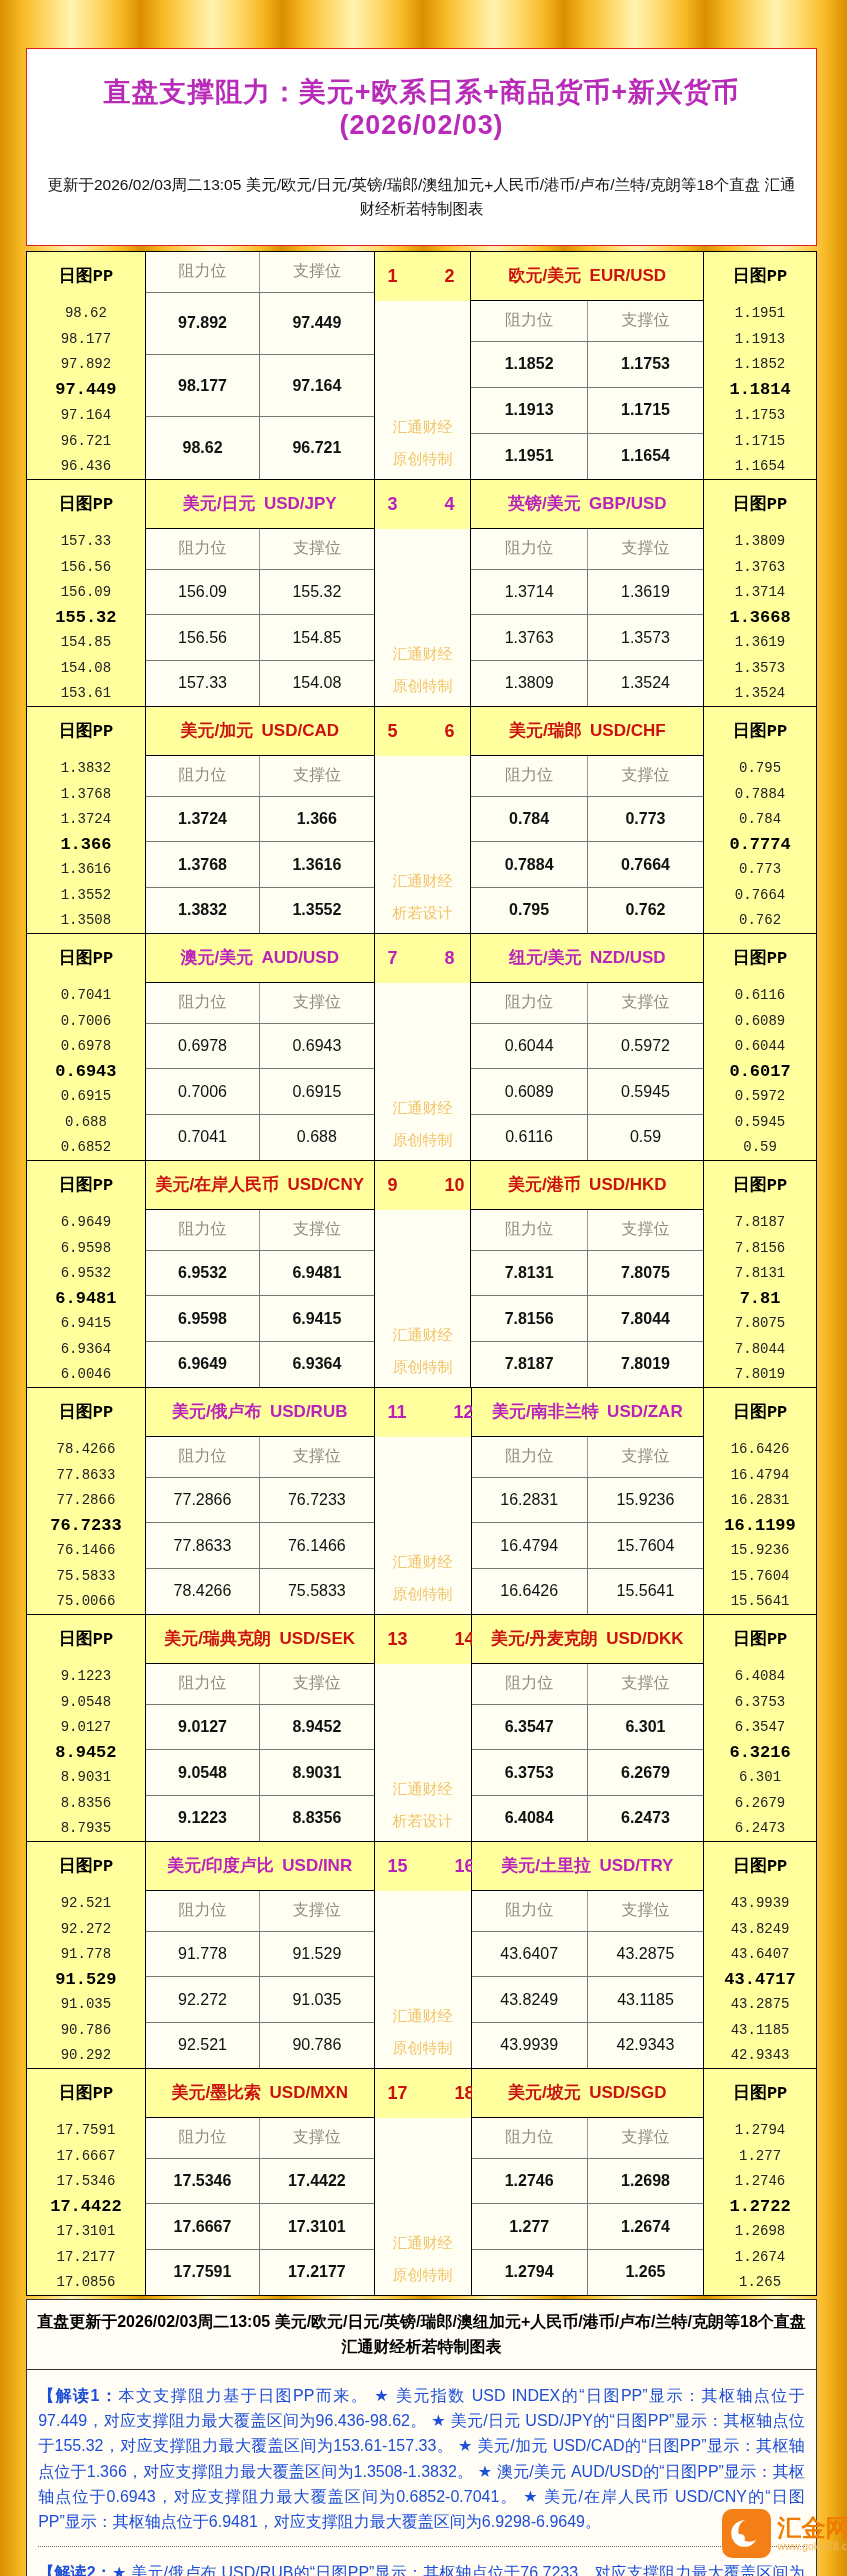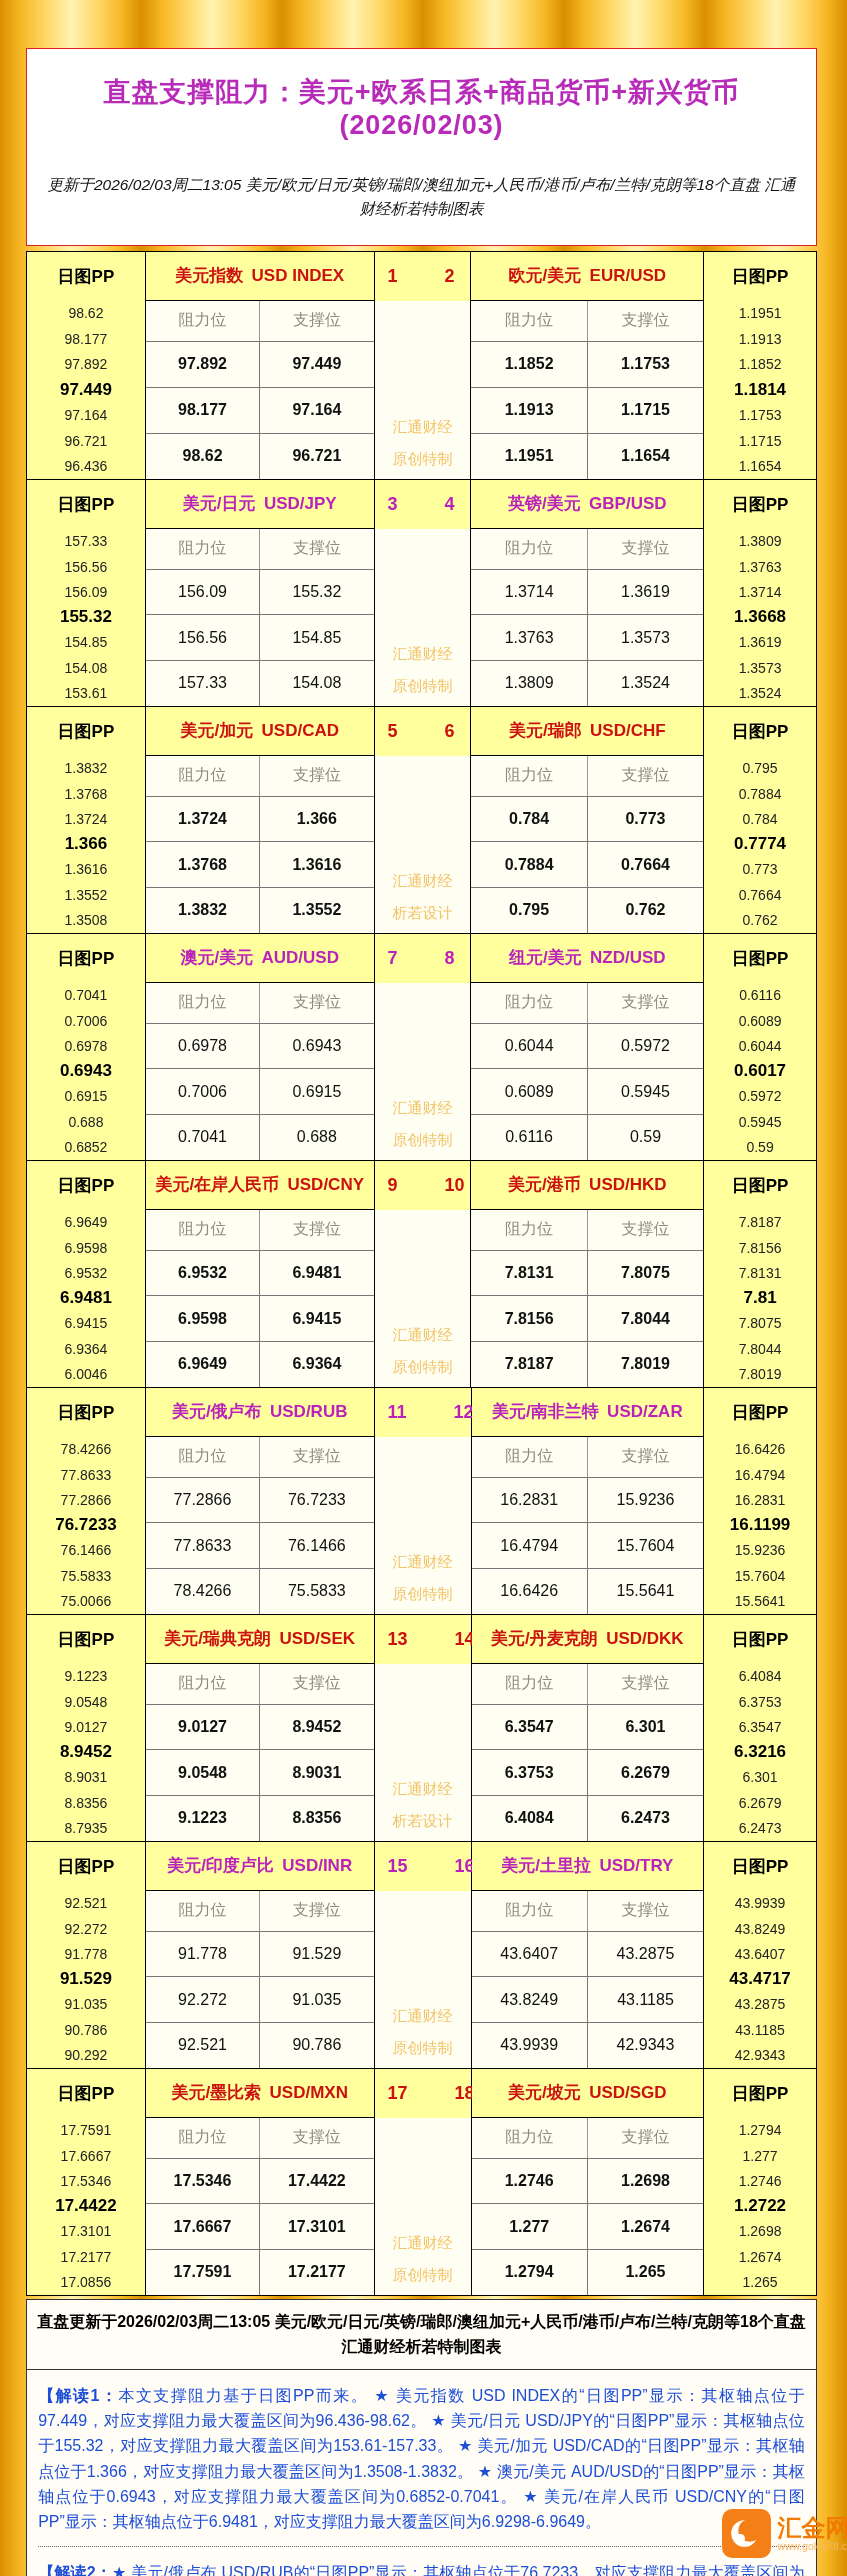--- a/index.html
+++ b/index.html
@@ -13,29 +13,29 @@
   }
   .content{position:absolute;left:26px;top:48px;width:791px;}
 
   
   .header-panel{
     box-sizing:border-box;background:#ffffff;border:1.9px solid #e02020;
     height:198px;display:flex;flex-direction:column;justify-content:center;
     gap:32px;padding:7.5px 13px;margin-bottom:4.7px;
   }
   .page-title{color:#b82ab8;font-weight:bold;font-size:27px;text-align:center;letter-spacing:0.9px;}
-  .page-subtitle{color:#111;font-size:15.5px;text-align:center;line-height:1.5;font-style:italic;}
+  .page-subtitle{color:#111;font-size:15.5px;text-align:center;line-height:1.5;}
 
   
   .fx-table{border:1.9px solid #000;background:#fffef2;}
   .block{display:flex;height:227px;box-sizing:border-box;}
   .block + .block{border-top:1.9px solid #000;}
 
   .pp-col{width:119px;box-sizing:border-box;background:#ffff9e;border-right:1.9px solid #000;
-    display:flex;flex-direction:column;text-align:center;}
+    display:flex;flex-direction:column;text-align:center;font-family:Liberation Mono, monospace;}
   .pp-col.right{width:113px;border-right:0;border-left:1.9px solid #000;}
   .pp-label{height:49px;line-height:49px;font-weight:bold;font-size:17px;color:#000;}
   .pp-val{flex:1;display:flex;align-items:center;justify-content:center;font-size:14px;color:#222;}
   .pp-val.pivot{font-weight:bold;font-size:17px;color:#000;}
 
   .pair{width:228px;box-sizing:border-box;display:flex;flex-direction:column;background:#fffef2;}
   .pair.right{width:232px;}
   .pair-title{height:49px;box-sizing:border-box;background:#ffff9e;border-bottom:1.9px solid #000;
     display:flex;align-items:center;justify-content:center;gap:8.4px;font-weight:bold;font-size:17px;}
   .rs-head{height:41px;box-sizing:border-box;display:flex;border-bottom:0.9px solid #777;
@@ -90,24 +90,20 @@
           <div class="pp-label">日图PP</div>
           <div class="pp-val">98.62</div>
           <div class="pp-val">98.177</div>
           <div class="pp-val">97.892</div>
           <div class="pp-val pivot">97.449</div>
           <div class="pp-val">97.164</div>
           <div class="pp-val">96.721</div>
           <div class="pp-val">96.436</div>
         </div>
         <div class="pair left">
-          <div class="pair-title">
-            <span>美元指数</span>
-            <span>USD INDEX</span>
-          </div>
           <div class="rs-head">
             <div>阻力位</div>
             <div>支撑位</div>
           </div>
           <div class="rs-row">
             <div>97.892</div>
             <div>97.449</div>
           </div>
           <div class="rs-row">
             <div>98.177</div>

